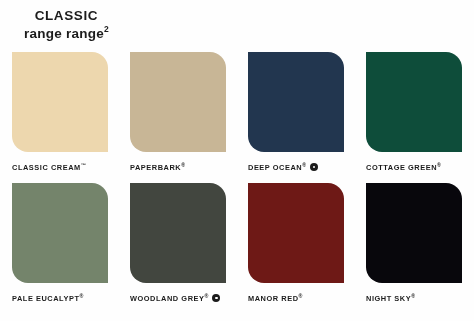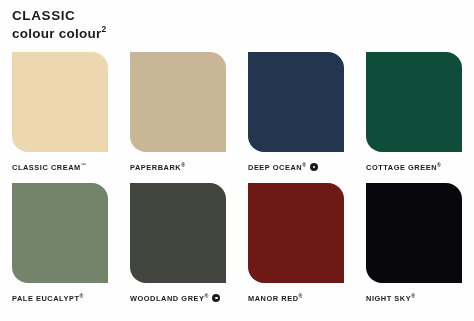--- a/index.html
+++ b/index.html
@@ -20,23 +20,24 @@
     position: absolute;
     left: 0; top: 0;
     width: 474px;
     height: 321px;
     background: #fefefe;
   }
 
   
   .header {
     position: absolute;
-    left: 12px;
+    left: 24px;
     top: 8px;
     line-height: 1.18;
+    text-align: center;
   }
   .header-line {
     font-size: 13.5px;
     font-weight: bold;
     color: #1b1b1b;
     letter-spacing: 0.25px;
     white-space: nowrap;
   }
   .header-line-1 {
     letter-spacing: 0.6px;
@@ -112,21 +113,21 @@
   }
 </style>
 </head>
 <body style="background: rgb(254, 254, 254);">
 
 <div class="palette-root">
 
   <div class="header">
     <div class="header-line header-line-1">CLASSIC</div>
     <div class="header-line">
-      <span>colour colour</span><span class="sup-note">2</span>
+      <span>range range</span><span class="sup-note">2</span>
     </div>
   </div>
 
   <div class="grid">
 
     <div class="row">
 
       <div class="cell">
         <div class="swatch" style="background:#edd7ae"></div>
         <div class="label-row">

